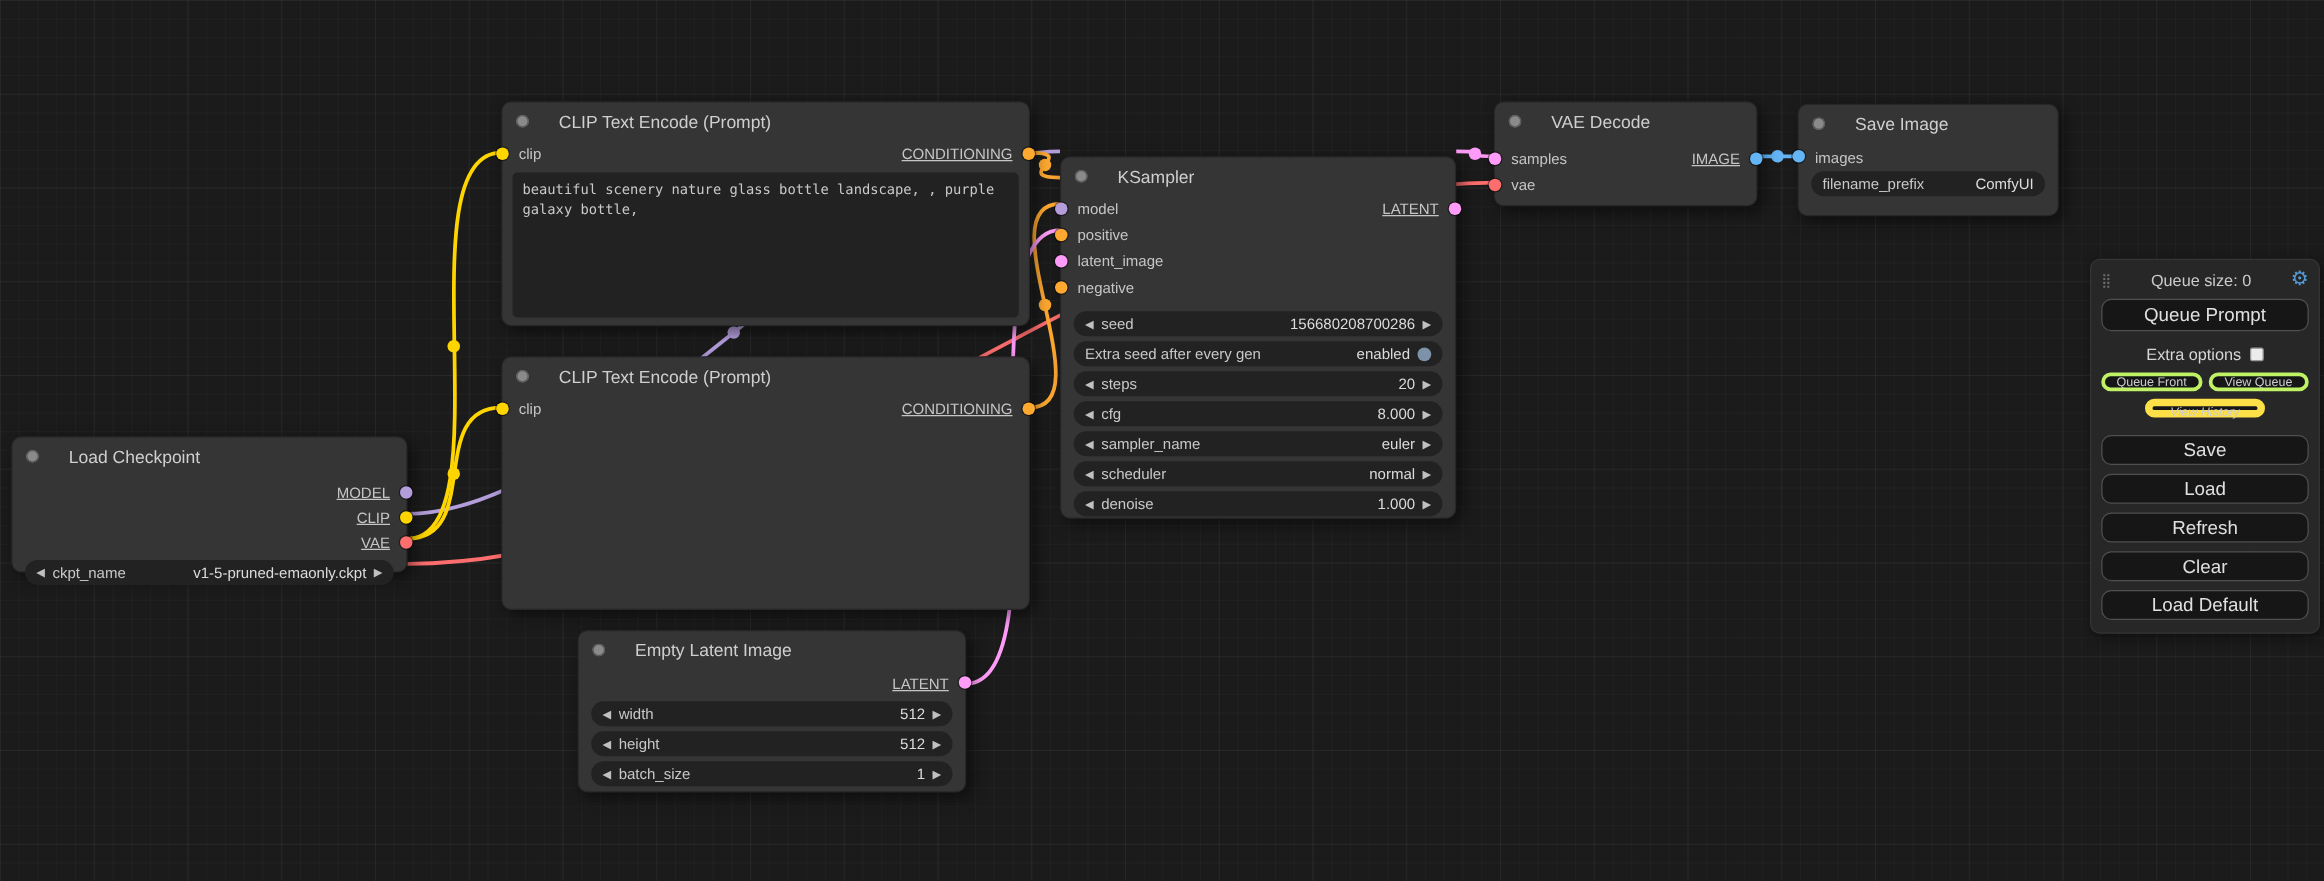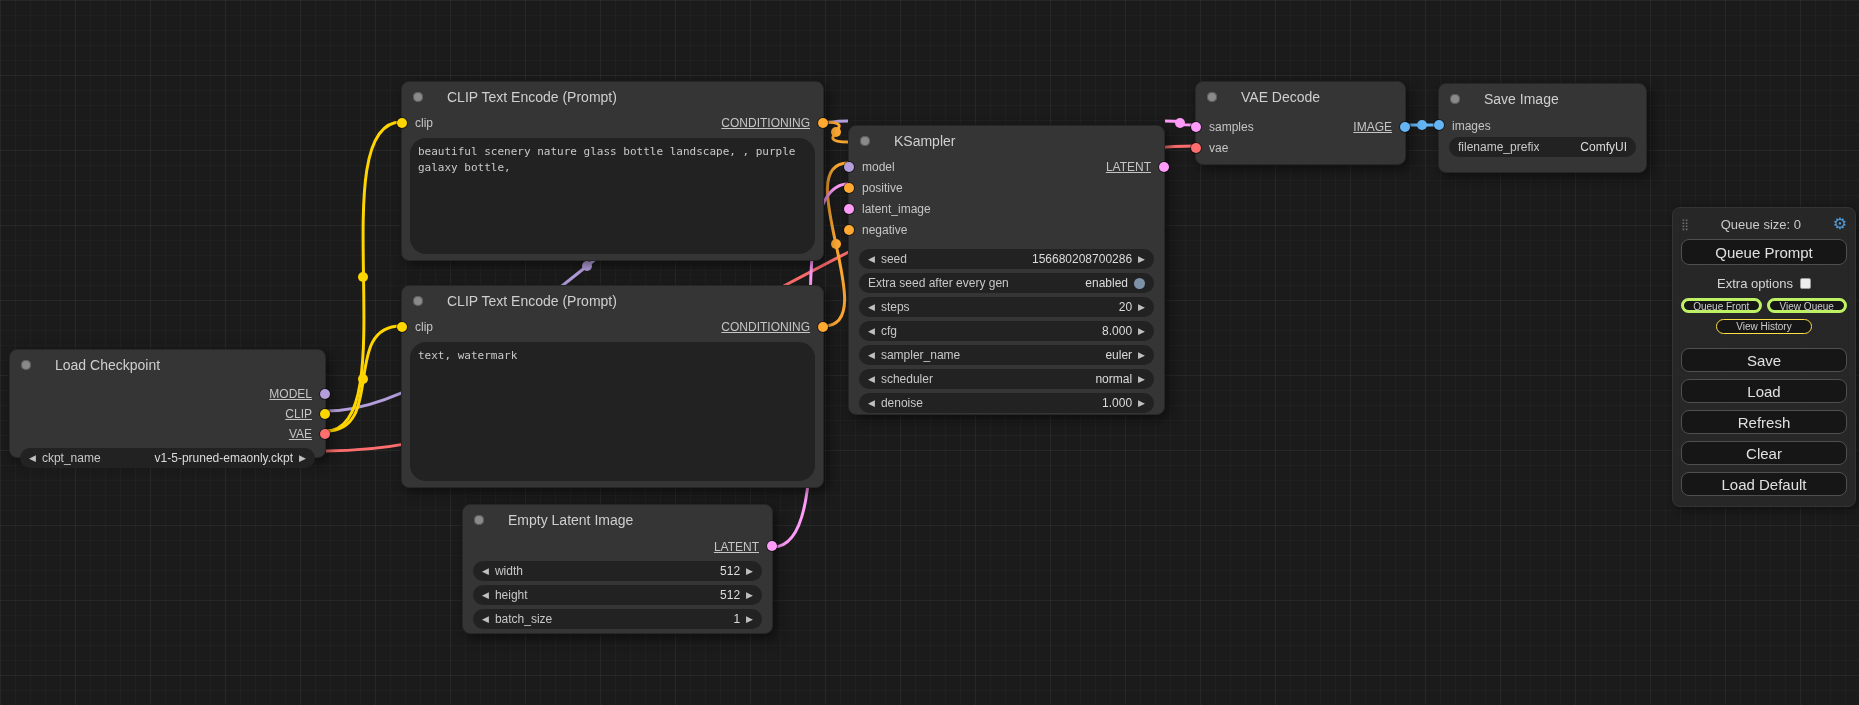--- a/index.html
+++ b/index.html
@@ -46,21 +46,21 @@
   .c-image { background:#64B5F6; }
 
   .widget { height:20px; margin:4px 10px 0 10px; background:#222222; border-radius:10px;
     display:flex; align-items:center; gap:6px; padding:0 9px; font-size:12px; color:#c8c8c8;
     white-space:nowrap; overflow:hidden; }
   .warr { font-size:9px; color:#c0c0c0; flex:0 0 auto; line-height:1; }
   .wlab { flex:0 1 auto; overflow:hidden; text-overflow:ellipsis; }
   .wval { margin-left:auto; color:#dcdcdc; }
   .wdot { width:11px; height:11px; border-radius:50%; background:#7d92a8; flex:0 0 auto; }
 
-  .ta { margin:4px 8px 8px 8px; background:#222222; border-radius:16px; padding:6px 8px;
+  .ta { margin:4px 8px 8px 8px; background:#222222; border-radius:4px; padding:6px 8px;
     font-family:"DejaVu Sans Mono", monospace; font-size:11px; line-height:1.45;
     color:#c9c9c9; white-space:pre-wrap; word-break:break-word; overflow:hidden; }
 
   
   .panel { position:absolute; z-index:10; left:1672px; top:207px; width:184px;
     background:rgba(40,40,40,0.92); border:1px solid #343434; border-radius:8px;
     padding:7px 8px 10px 8px; box-shadow:3px 3px 10px rgba(0,0,0,0.45); color:#cfcfcf; }
   .panel-head { display:flex; align-items:center; height:18px; margin-bottom:6px; }
   .phandle { font-size:11px; color:#6e6e6e; cursor:grab; }
   .ptitle { flex:1; text-align:center; font-size:13px; color:#cbcbcb; }
@@ -68,22 +68,22 @@
   .btn { display:block; width:100%; background:#161616; border:1px solid #4f4f4f;
     border-radius:8px; color:#e0e0e0; font-family:inherit; cursor:pointer; }
   .btn-lg { height:26px; font-size:15px; margin-bottom:10px; }
   .extra-row { display:flex; align-items:center; justify-content:center; gap:7px;
     height:16px; margin-bottom:7px; font-size:13px; color:#d6d6d6; }
   .chk { width:11px; height:11px; background:#ececec; border-radius:2px; border:1px solid #9a9a9a; }
   .btn-row { display:flex; gap:5px; margin-bottom:6px; }
   .btn-sm { flex:1; height:15px; font-size:10px; background:#161616; border:3px solid #bef264;
     border-radius:9px; color:#cccccc; font-family:inherit; cursor:pointer; padding:0 4px; }
   .hist-wrap { display:flex; justify-content:center; margin-bottom:14px; }
-  .btn-hist { width:96px; height:15px; font-size:10px; background:#161616; border:1px solid #fde047;
-    border-radius:9px; color:#cccccc; font-family:inherit; cursor:pointer; }
+  .btn-hist { width:96px; height:15px; font-size:10px; background:#161616; border:6px solid #fde047;
+    border-radius:9px; color:#cccccc; font-family:inherit; cursor:pointer;font-style:italic; }
   .btn-std { height:24px; font-size:15px; margin-bottom:7px; }
   .btn-std:last-child { margin-bottom:0; }
 </style>
 </head>
 <body>
 
 <svg id="wires" xmlns="http://www.w3.org/2000/svg">
   <path class="link" stroke="#B39DDB" d="M 326 411 C 486 411, 688 121, 848 121"></path>
   <path class="link" stroke="#FFD500" d="M 326 431 C 406 431, 321 122, 401 122"></path>
   <path class="link" stroke="#FFD500" d="M 326 431 C 386 431, 341 326, 401 326"></path>
@@ -149,21 +149,20 @@
   <div class="node-title">
     <span class="tdot"></span>
     <span>CLIP Text Encode (Prompt)</span>
   </div>
   <div class="srow" style="height:22px;">
     <span class="pin in c-clip"></span>
     <span class="slabel-l">clip</span>
     <span class="slabel-r">CONDITIONING</span>
     <span class="pin out c-cond"></span>
   </div>
-  <div class="ta" style="height:139px;">text, watermark</div>
 </div>
 
 <div class="node" style="left:462px; top:504px; width:311px; height:130px;">
   <div class="node-title">
     <span class="tdot"></span>
     <span>Empty Latent Image</span>
   </div>
   <div class="srow" style="height:22px; padding-top:2px;">
     <span class="slabel-r">LATENT</span>
     <span class="pin out c-latent"></span>

